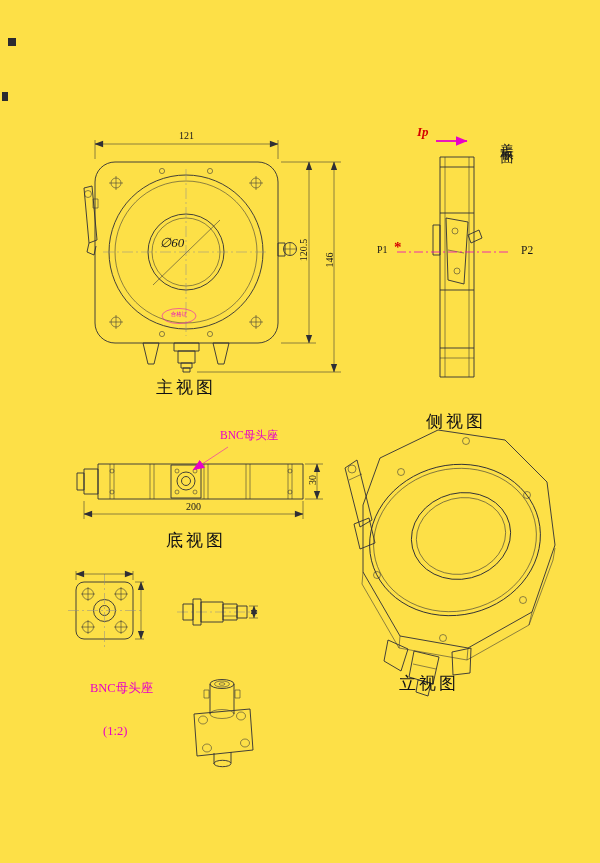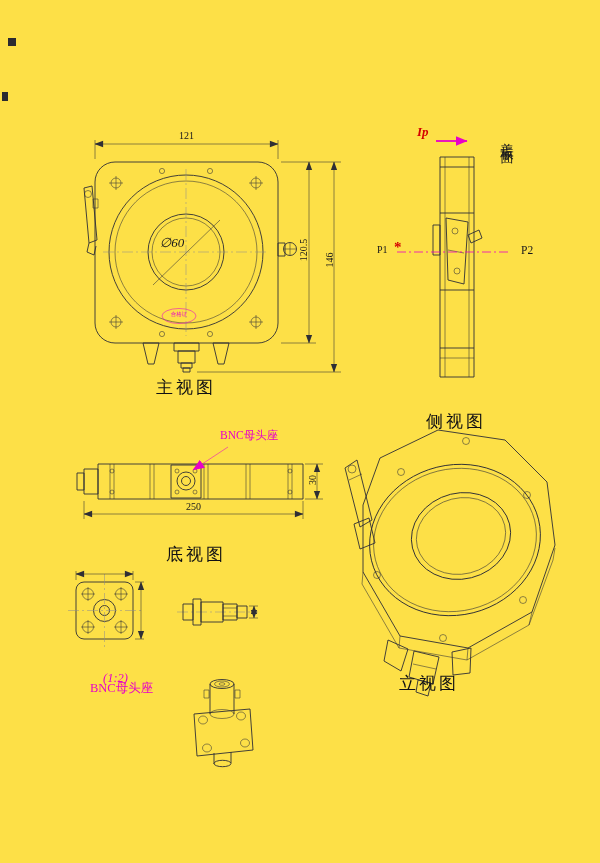--- a/index.html
+++ b/index.html
@@ -281,22 +281,22 @@
 <div class="t viewlabel c" style="left:136px;top:380px;width:100px;">主视图</div>
 
 <div class="t redtxt" style="left:417px;top:125px;font-size:13px;font-weight:bold;font-style:italic;">Ip</div>
 <div class="t vert" style="left:500px;top:131px;font-size:13.5px;">盖板面</div>
 <div class="t" style="left:377px;top:245px;font-size:10px;">P1</div>
 <div class="t" style="left:509px;top:245px;font-size:11.5px;margin-left:12px;">P2</div>
 <div class="t redtxt" style="left:394px;top:240px;font-size:15px;font-weight:bold;">*</div>
 <div class="t viewlabel c" style="left:406px;top:368px;width:100px;margin-top:46px;">侧视图</div>
 
 <div class="t magtxt" style="left:220px;top:430px;font-size:11.5px;">BNC母头座</div>
-<div class="t dimtxt c" style="left:84px;top:502px;width:219px;">250</div>
+<div class="t dimtxt c" style="left:84px;top:502px;width:219px;">200</div>
 <div class="t dimtxt c vrot" style="left:299px;top:475px;width:28px;">30</div>
-<div class="t viewlabel c" style="left:146px;top:547px;width:100px;">底视图</div>
+<div class="t viewlabel c" style="left:146px;top:533px;width:100px;">底视图</div>
 
 <div class="t viewlabel c" style="left:379px;top:676px;width:100px;">立视图</div>
 
 <div class="t magtxt" style="left:90px;top:682px;font-size:12.5px;">BNC母头座</div>
-<div class="t magtxt" style="left:103px;top:672px;font-size:12.5px;font-style:italic;">(1:2)</div>
+<div class="t magtxt" style="left:103px;top:725px;font-size:12.5px;">(1:2)</div>
 
 </div>
 
 </body></html>

